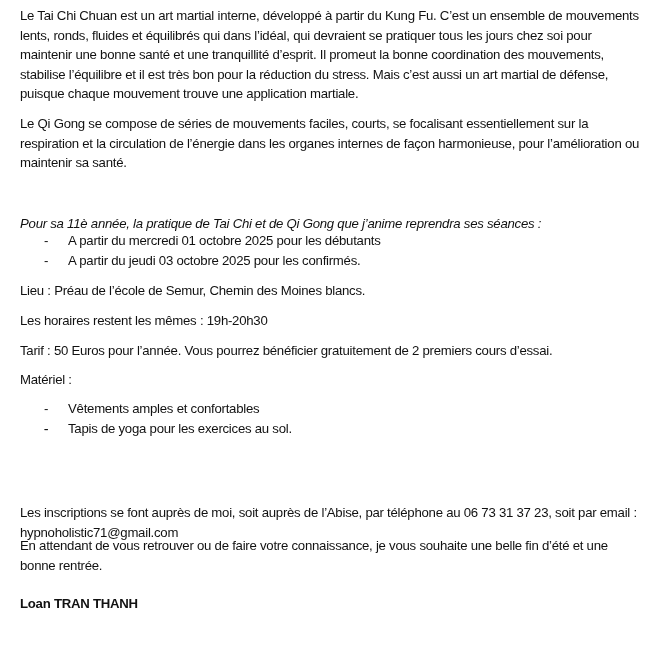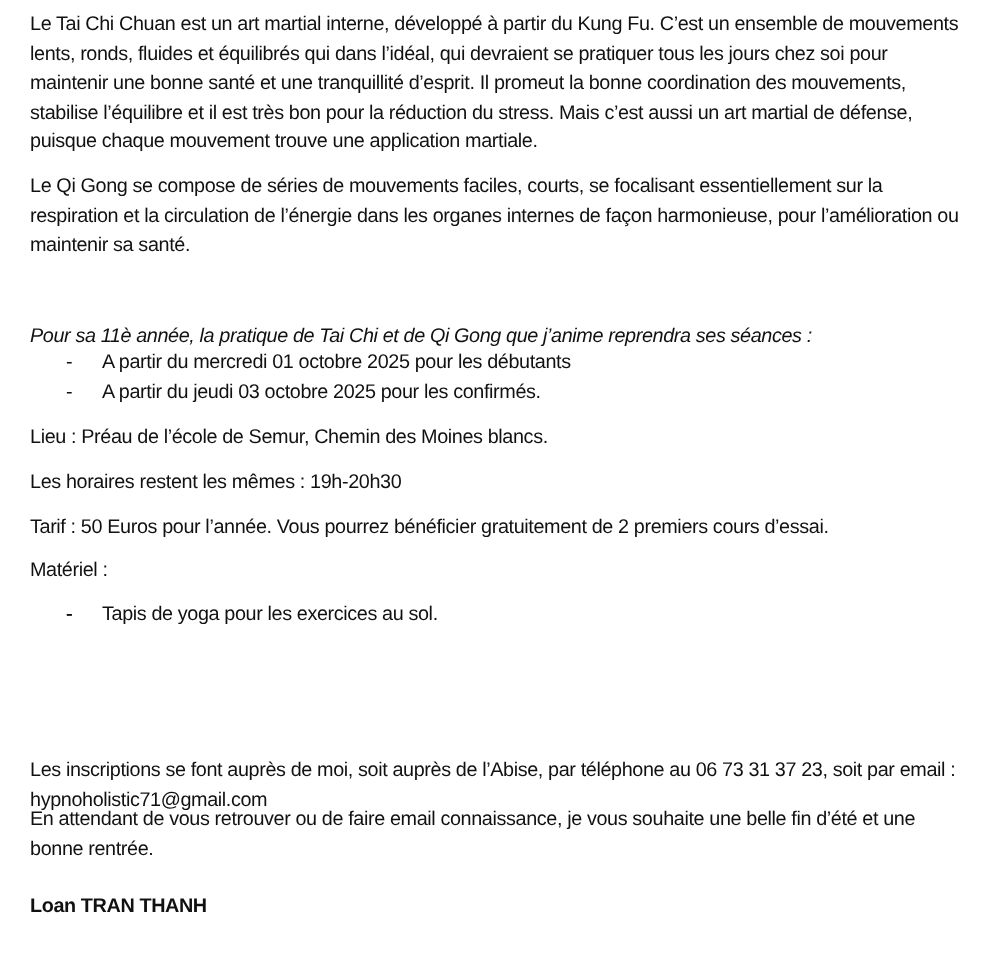--- a/index.html
+++ b/index.html
@@ -34,24 +34,24 @@
 
   <p class="p" style="top:281px;">Lieu : Préau de l’école de Semur, Chemin des Moines blancs.</p>
 
   <p class="p" style="top:311px;">Les horaires restent les mêmes : 19h-20h30</p>
 
   <p class="p" style="top:341px;">Tarif : 50 Euros pour l’année.  Vous pourrez bénéficier gratuitement de 2 premiers cours d’essai.</p>
 
   <p class="p" style="top:370px;">Matériel :</p>
 
   <ul class="bullets" style="top:399px;">
-    <li><span class="dash">-</span></li>
+    <li><span class="dash">-</span><span>Vêtements amples et confortables</span></li>
     <li><span class="dash">-</span></li>
     <li><span class="dash">-</span><span>Tapis de yoga pour les exercices au sol.</span></li>
   </ul>
 
   <p class="p" style="top:487px;margin-top:16px;">Les inscriptions se font auprès de moi, soit auprès de l’Abise, par téléphone au 06 73 31 37 23, soit par email : hypnoholistic71@gmail.com</p>
 
-  <p class="p" style="top:536px;">En attendant de vous retrouver ou de faire email connaissance, je vous souhaite une belle fin d’été et une bonne rentrée.</p>
+  <p class="p" style="top:536px;">En attendant de vous retrouver ou de faire votre connaissance, je vous souhaite une belle fin d’été et une bonne rentrée.</p>
 
   <p class="p bold" style="top:594px;">Loan TRAN THANH</p>
 
 </div>
 
 </body></html>

